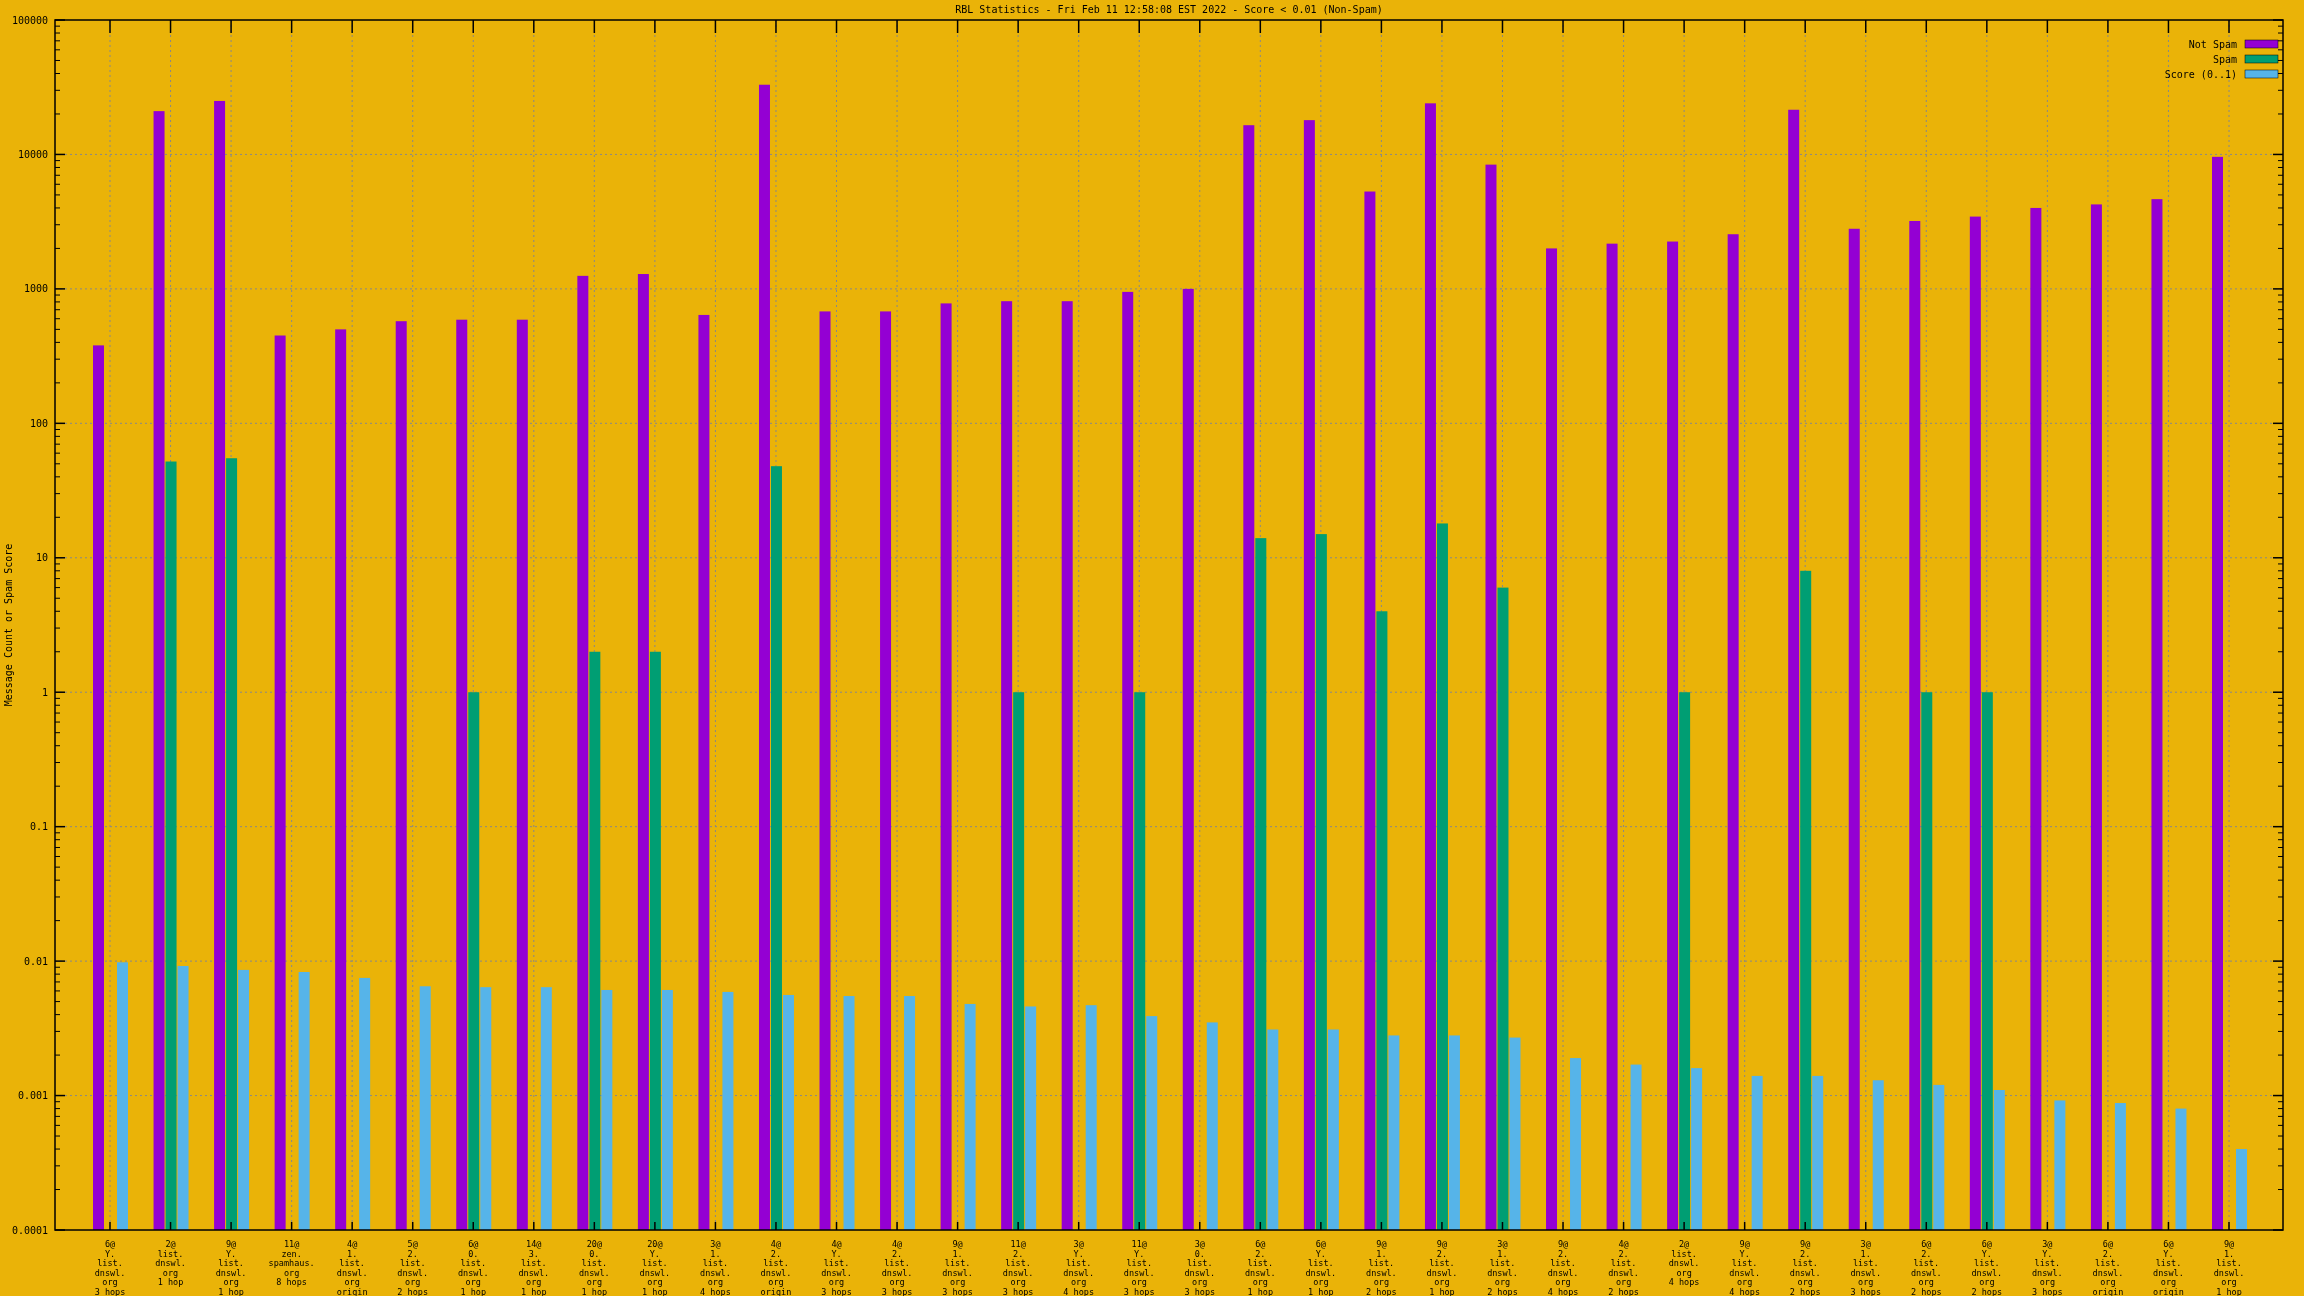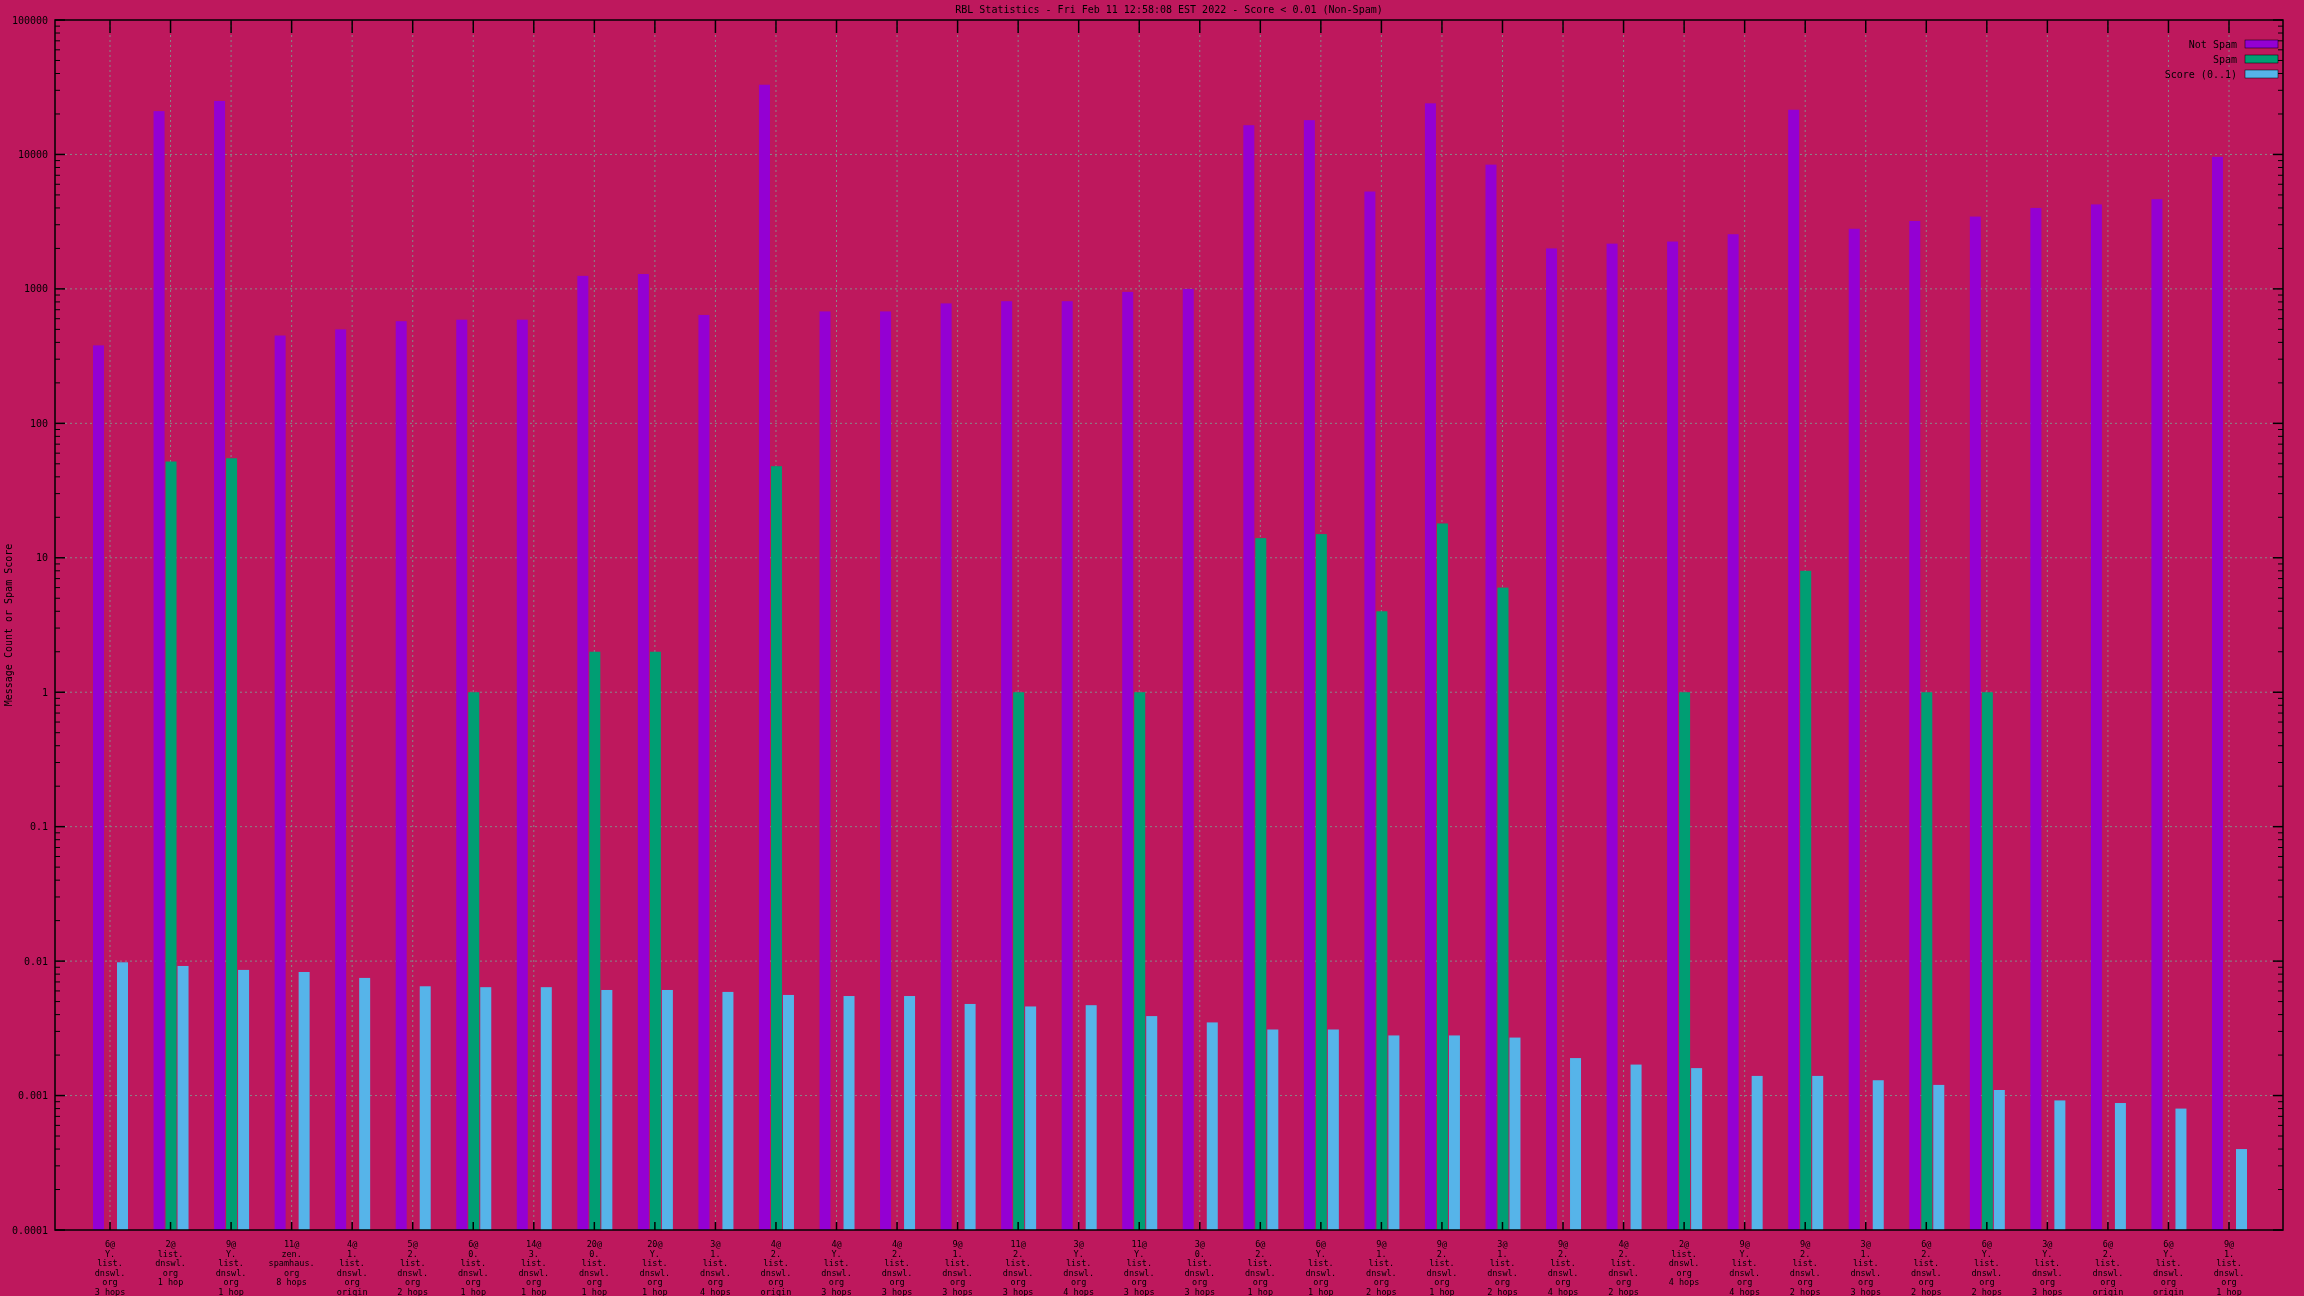--- a/index.html
+++ b/index.html
@@ -1,16 +1,16 @@
 <!DOCTYPE html>
 <html><head>
 <meta charset="utf-8">
 <style>
   html,body{margin:0;padding:0;background:#ffffff;}
-  .chart-wrap{position:relative;width:2304px;height:1296px;background:#be185d;
+  .chart-wrap{position:relative;width:2304px;height:1296px;background:#eab308;
     font-family:"DejaVu Sans Mono","Liberation Mono",monospace;}
   svg text{fill:#000000;font-family:"DejaVu Sans Mono","Liberation Mono",monospace;}
 </style>
 </head>
 <body>
 
 <div class="chart-wrap">
   <svg id="plot" width="2304" height="1296" viewBox="0 0 2304 1296" xmlns="http://www.w3.org/2000/svg">
     <text id="chart-title" x="1169" y="13" font-size="10" text-anchor="middle">RBL Statistics - Fri Feb 11 12:58:08 EST 2022 - Score &lt; 0.01 (Non-Spam)</text>
     <text id="y-axis-label" font-size="10" text-anchor="middle" transform="translate(12,625) rotate(-90)">Message Count or Spam Score</text>

